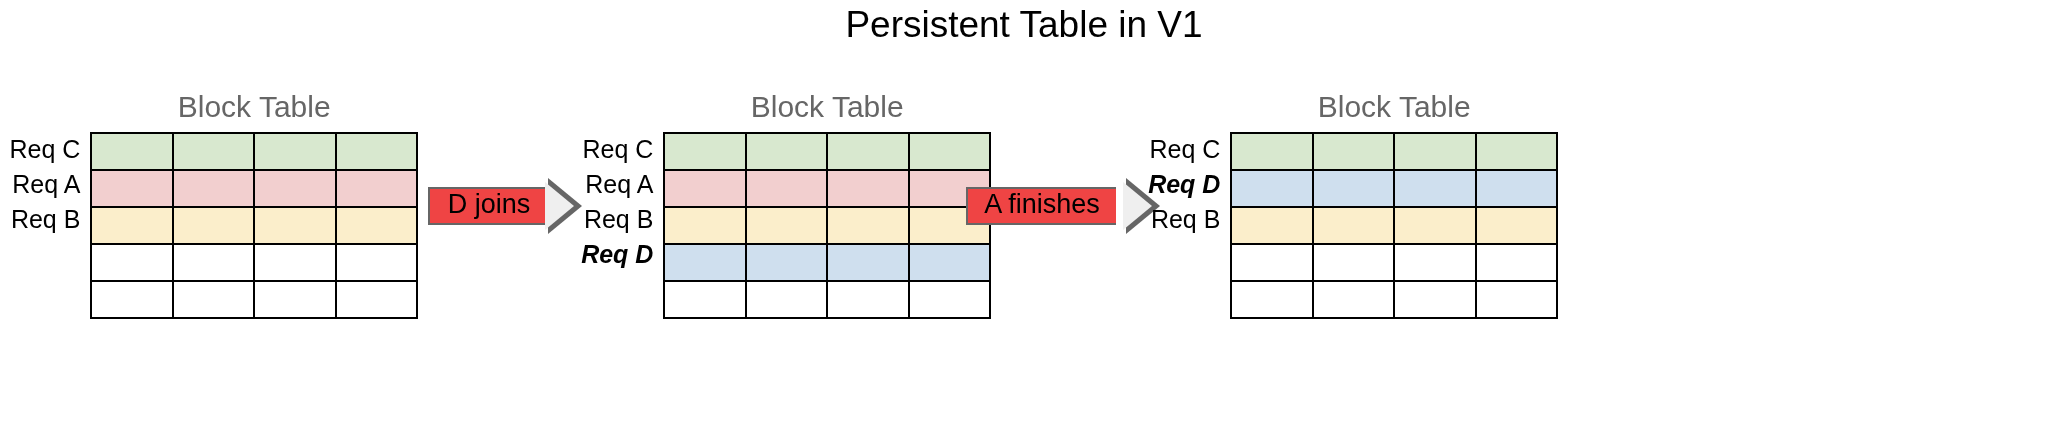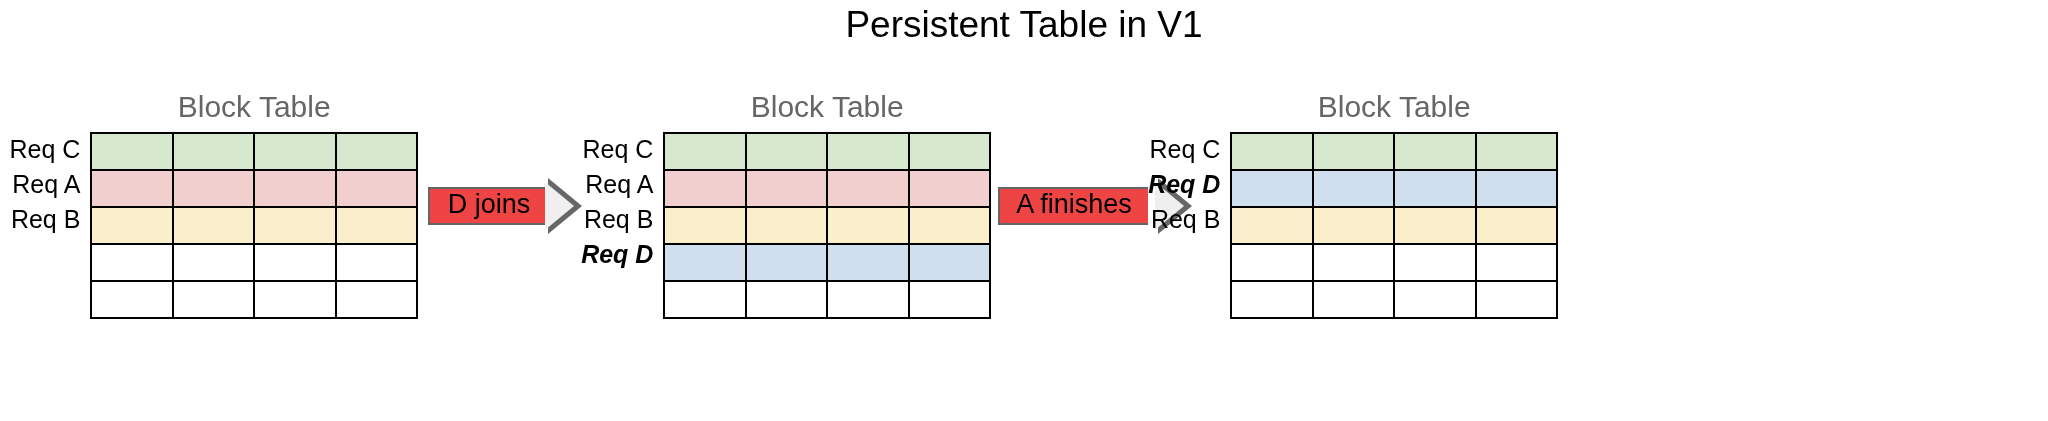--- a/index.html
+++ b/index.html
@@ -232,21 +232,21 @@
               <td style="background: rgb(255, 255, 255);"></td>
               <td style="background: rgb(255, 255, 255);"></td>
               <td style="background: rgb(255, 255, 255);"></td>
               <td style="background: rgb(255, 255, 255);"></td>
             </tr>
           </tbody>
         </table>
     </div>
   </div>
 
-  <div class="arrow" style="left:998px; top:100px;gap:10px;">
+  <div class="arrow" style="left:966px; top:100px;gap:10px;">
     <div class="arrow-body" style="width:150px;">
       <span class="arrow-label">A finishes</span>
     </div>
     <div class="arrow-head"></div>
   </div>
 
   <div class="panel" style="left:1140px; width:418px;">
     <div class="panel-title" style="left: 90.3906px; width: 327.609px;">Block Table</div>
     <div class="grid-wrap" style="left:0px;">
       <div class="labels">

